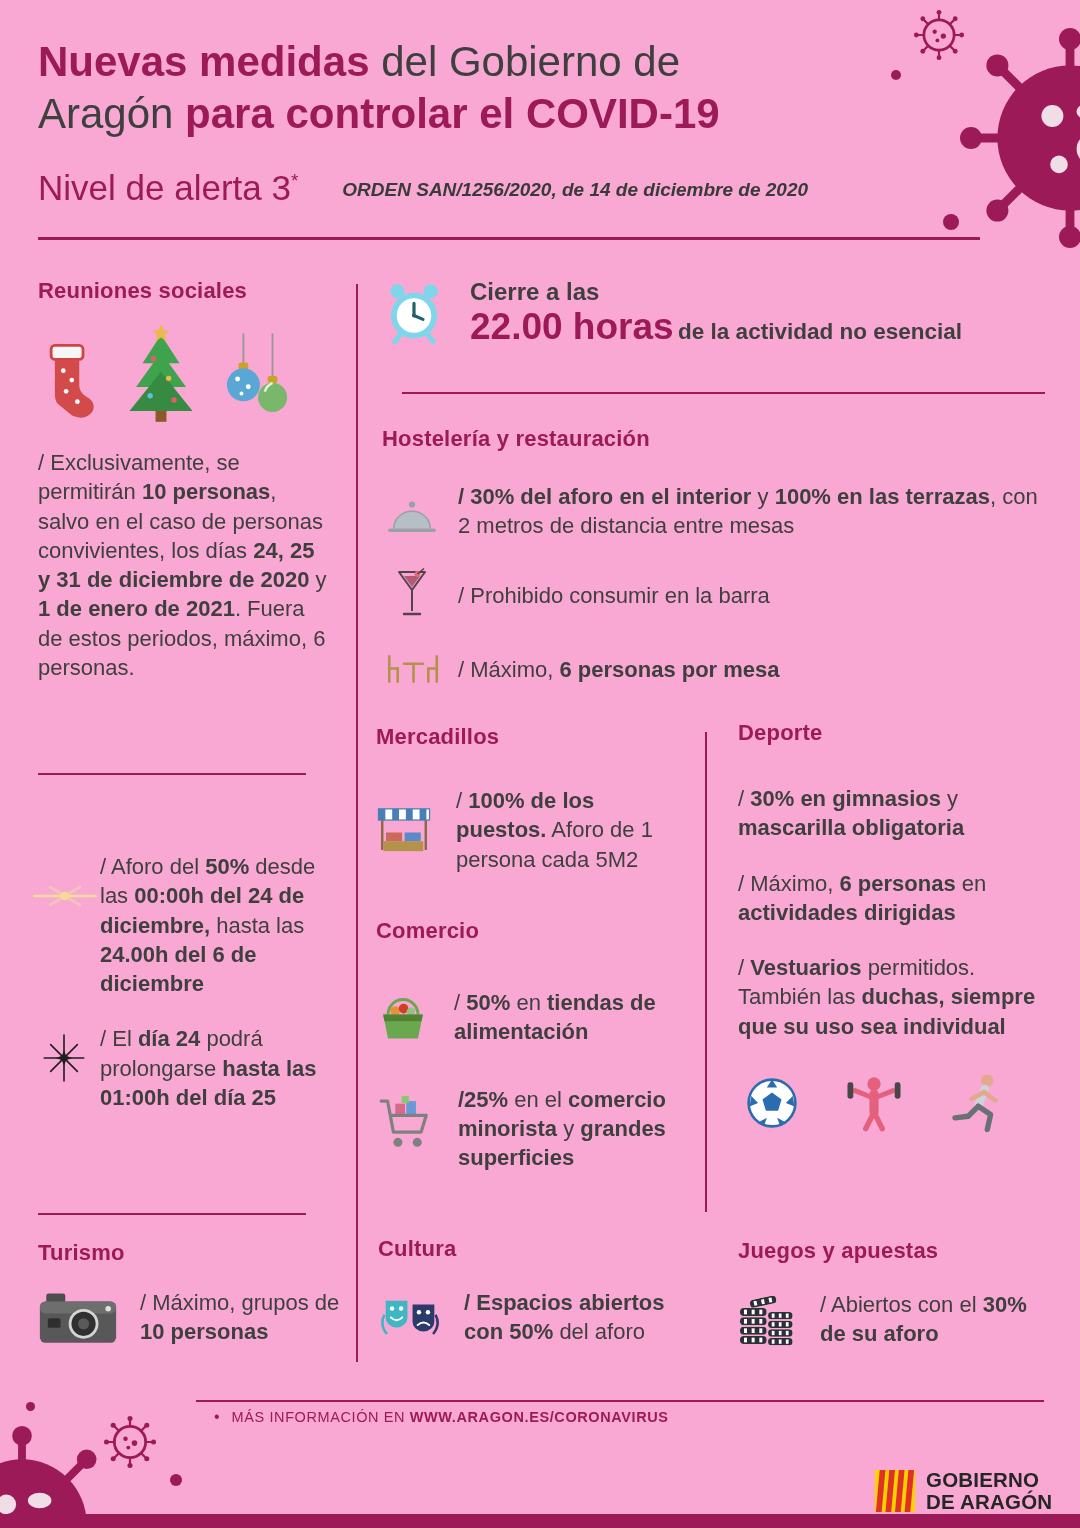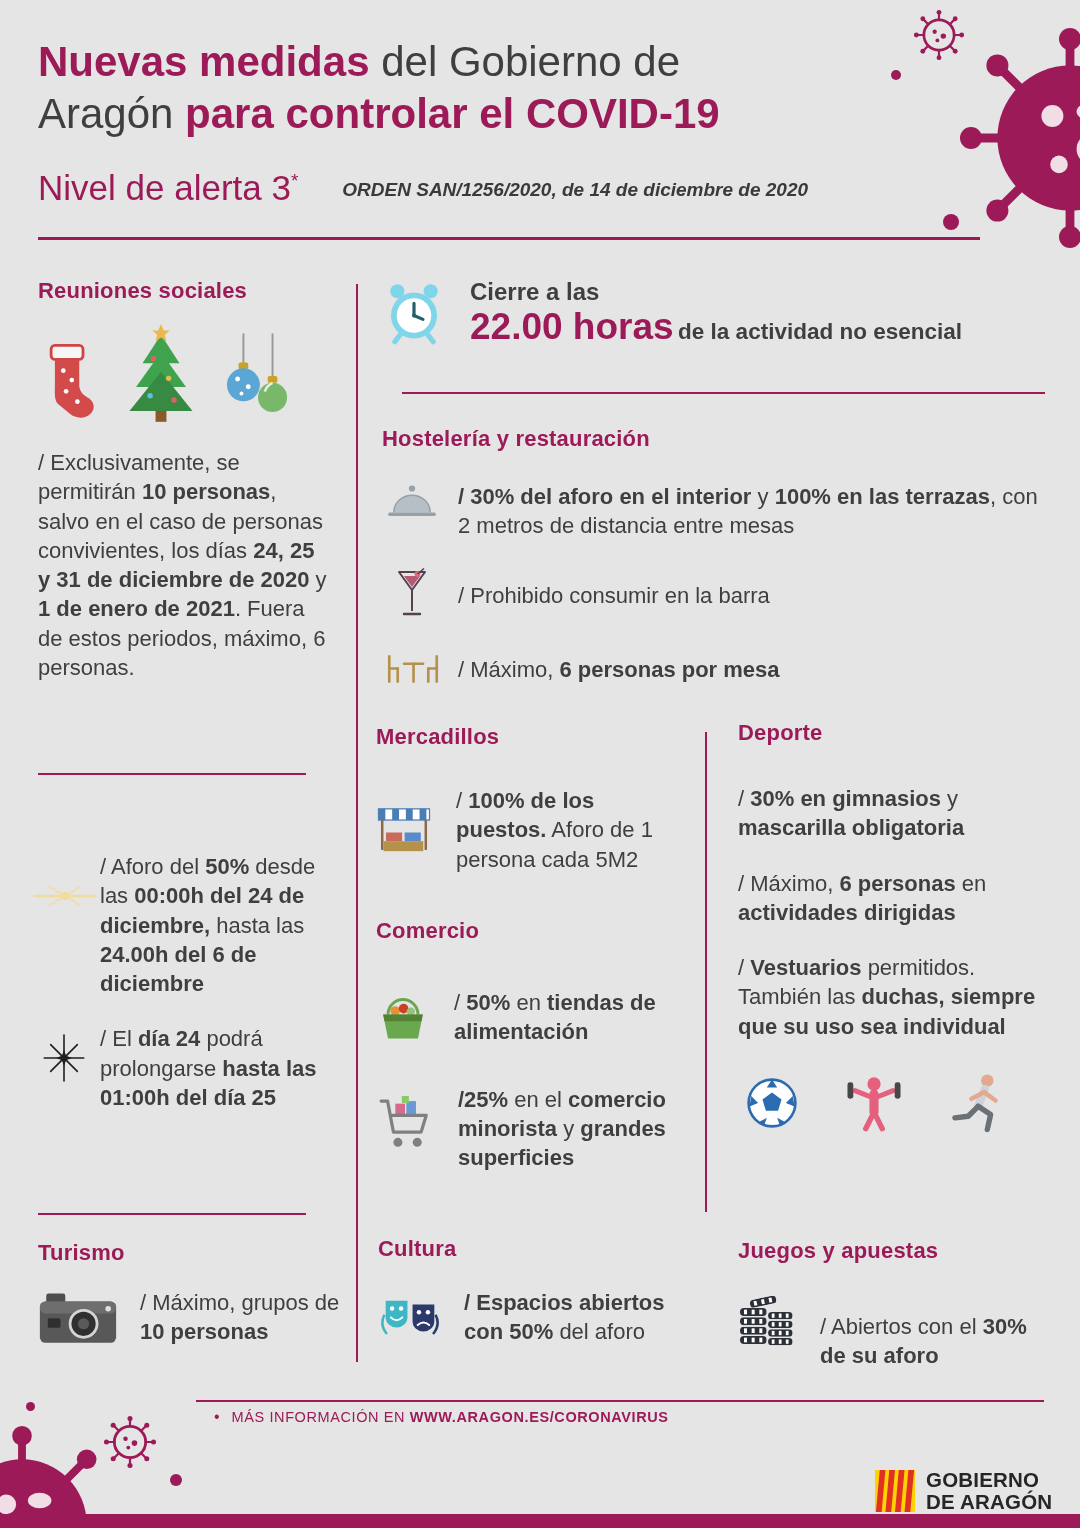--- a/index.html
+++ b/index.html
@@ -1,18 +1,18 @@
 <!DOCTYPE html>
 <html style="--accent: #9c1a57; --dark: #3f3f3f;"><head>
 <meta charset="utf-8">
 <style>
   :root { --accent:#9c1a57; --dark:#3f3f3f; }
   * { box-sizing:border-box; }
   body { margin:0; background:#ffffff; }
-  .page { position:relative; width:1080px; height:1528px; background:#e5e5e5; overflow:hidden;
+  .page { position:relative; width:1080px; height:1528px; background:#f9a8d4; overflow:hidden;
           font-family:"Liberation Sans","DejaVu Sans",sans-serif; color:var(--dark); }
   .abs { position:absolute; }
   h1,h2,p { margin:0; }
   .b { font-weight:700; }
   .a { color:var(--accent); }
   .hline { background:var(--accent); }
   .vline { background:var(--accent); }
   .sec-h { font-size:22px; font-weight:700; color:var(--accent); letter-spacing:.2px; }
   .txt { font-size:22px; line-height:1.33; color:var(--dark); }
 
@@ -54,21 +54,21 @@
 
   
   #sec-closure { left:382px; top:278px; display:flex; gap:24px; align-items:flex-start; width:660px; }
   #icon-clock { width:64px; height:70px; flex:none; }
   .closure-l1 { font-size:24px; font-weight:700; color:var(--dark); }
   .closure-time { font-size:37px; font-weight:700; color:var(--accent); }
   .closure-rest { font-size:22.5px; font-weight:700; color:var(--dark); }
 
   
   #sec-hosteleria { left:382px; top:426px; width:664px; }
-  .h-item { display:flex; }
+  .h-item { display:flex;align-items:flex-end; }
   .h-item .ic { width:76px; flex:none; }
   .h-item .txt { flex:1; }
   #icon-cloche { width:52px; height:39px; margin-left:4px; }
   #icon-cocktail { width:36px; height:66px; margin-left:12px; }
   #icon-table { width:58px; height:31px; margin-left:2px; }
   .h-item.i1 { margin-top:30px; }
   .h-item.i2 { margin-top:20px; align-items:center; }
   .h-item.i3 { margin-top:22px; align-items:center; }
 
   
@@ -95,21 +95,21 @@
   #sec-deporte .txt { margin-top:26px; }
   #sec-deporte .txt.first { margin-top:38px; }
   .sport-icons { display:flex; align-items:center; gap:46px; margin-top:32px; padding-left:8px; }
   #icon-soccer { width:52px; height:52px; }
   #icon-weights { width:60px; height:58px; }
   #icon-runner { width:58px; height:60px; }
 
   #sec-juegos { left:738px; top:1238px; width:308px; }
   .j-item { display:flex; margin-top:26px; }
   #icon-chips { width:56px; height:56px; flex:none; margin-top:4px; }
-  .j-item .txt { margin-left:26px; width:218px;margin-top:22px; }
+  .j-item .txt { margin-left:26px; width:218px; }
 
   
   #footer-info { left:214px; top:1408px; display:flex; align-items:baseline; gap:12px; color:var(--accent); }
   #footer-info .bullet { font-size:16px; }
   #footer-info .info-text { font-size:14.5px; letter-spacing:.6px; }
   #logo { left:874px; top:1468px; display:flex; align-items:center; gap:10px; }
   #icon-aragon { width:42px; height:46px; flex:none; }
   .logo-text { font-size:20.5px; font-weight:700; color:#262626; line-height:1.05; letter-spacing:.2px; }
   #bottom-bar { left:0; top:1514px; width:1080px; height:14px; background:var(--accent); }
 

